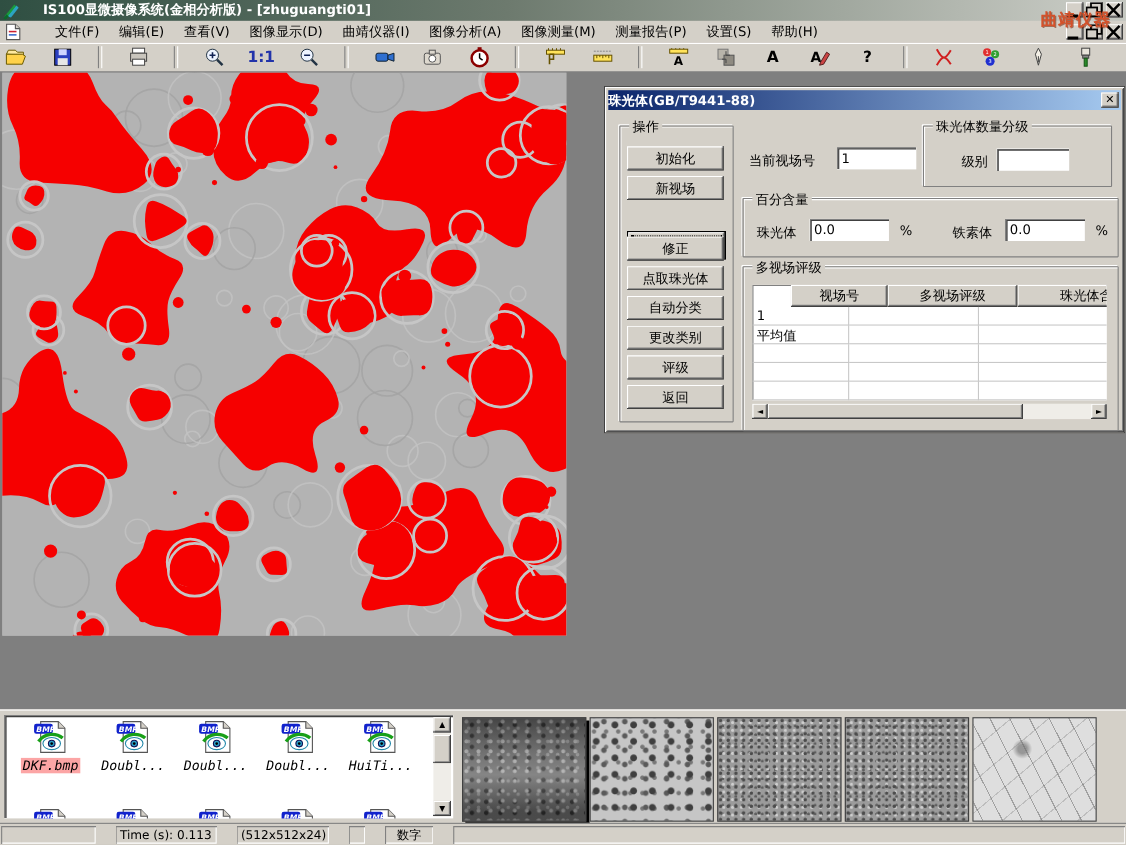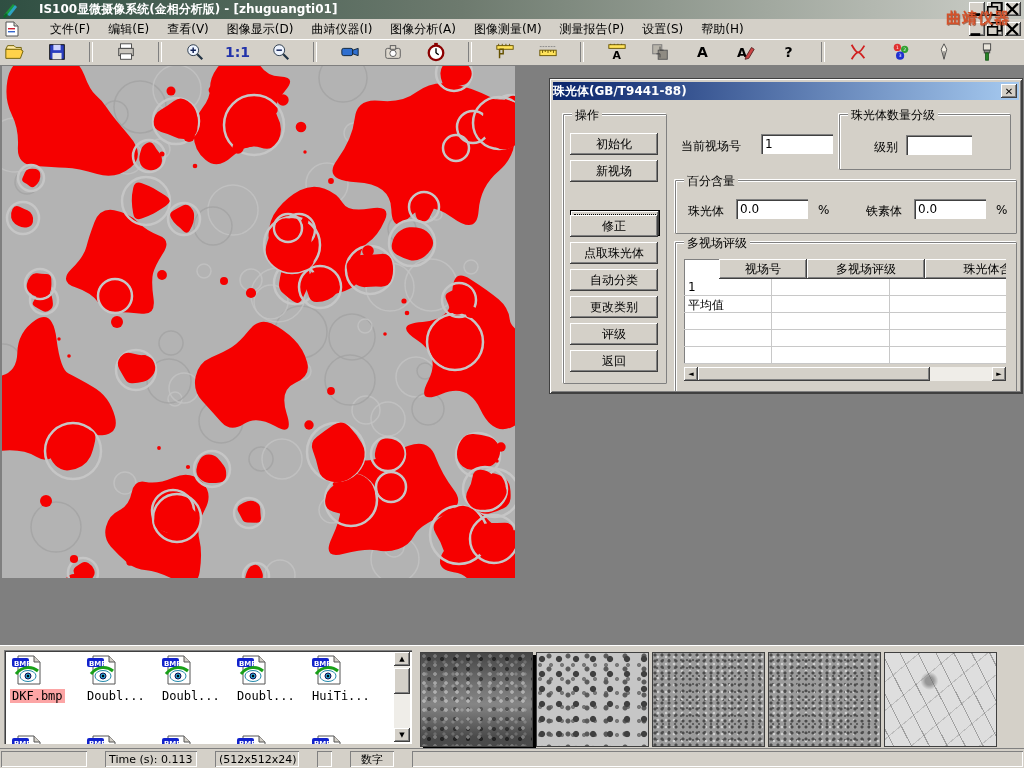--- a/index.html
+++ b/index.html
@@ -67,21 +67,21 @@
   .c1{width:88px;}.c2{width:118px;}.c3{width:158px;text-align:right;}
   .hscroll{position:absolute;left:8px;top:124px;width:322px;height:14px;background:#efede8;display:flex;}
   .sbtn{width:14px;height:14px;background:#d4d0c8;flex:none;display:flex;align-items:center;justify-content:center;
     box-shadow:inset -1px -1px 0 #404040,inset 1px 1px 0 #fff,inset -2px -2px 0 #808080;font-size:7px;}
   .sthumb{height:14px;background:#d4d0c8;flex:none;
     box-shadow:inset -1px -1px 0 #404040,inset 1px 1px 0 #fff,inset -2px -2px 0 #808080;}
   
   #bottompanel{left:0;top:645px;width:1024px;height:103px;background:#d4d0c8;border-top:1px solid #fff;}
   #filebox{position:absolute;left:4px;top:4px;width:408px;height:94px;background:#fff;overflow:hidden;
     box-shadow:inset 1px 1px 0 #808080,inset 2px 2px 0 #404040,inset -1px -1px 0 #fff;}
-  .fcell{position:absolute;width:72px;}
+  .fcell{position:absolute;width:72px;text-align:center;font-style:italic;}
   .fcell svg{width:34px;height:32px;}
   .flabel{font-family:"DejaVu Sans Mono","Liberation Mono",monospace;font-size:12px;display:inline-block;padding:0 2px;}
   .fsel{background:#fca5a5;}
   #fvscroll{position:absolute;right:2px;top:2px;width:16px;height:90px;background:#efede8;}
   #fvscroll .sbtn{width:16px;}
   
   .thumb{position:absolute;top:6px;width:111px;height:93px;border:1px solid #404040;}
   .t1{background-color:#636363;
       background-image:linear-gradient(180deg,rgba(0,0,0,.30),rgba(255,255,255,.10) 35%,rgba(255,255,255,.22) 55%,rgba(0,0,0,.25) 90%),
       radial-gradient(circle at 3px 3px,#a2a2a2 1.4px,transparent 2.2px),

